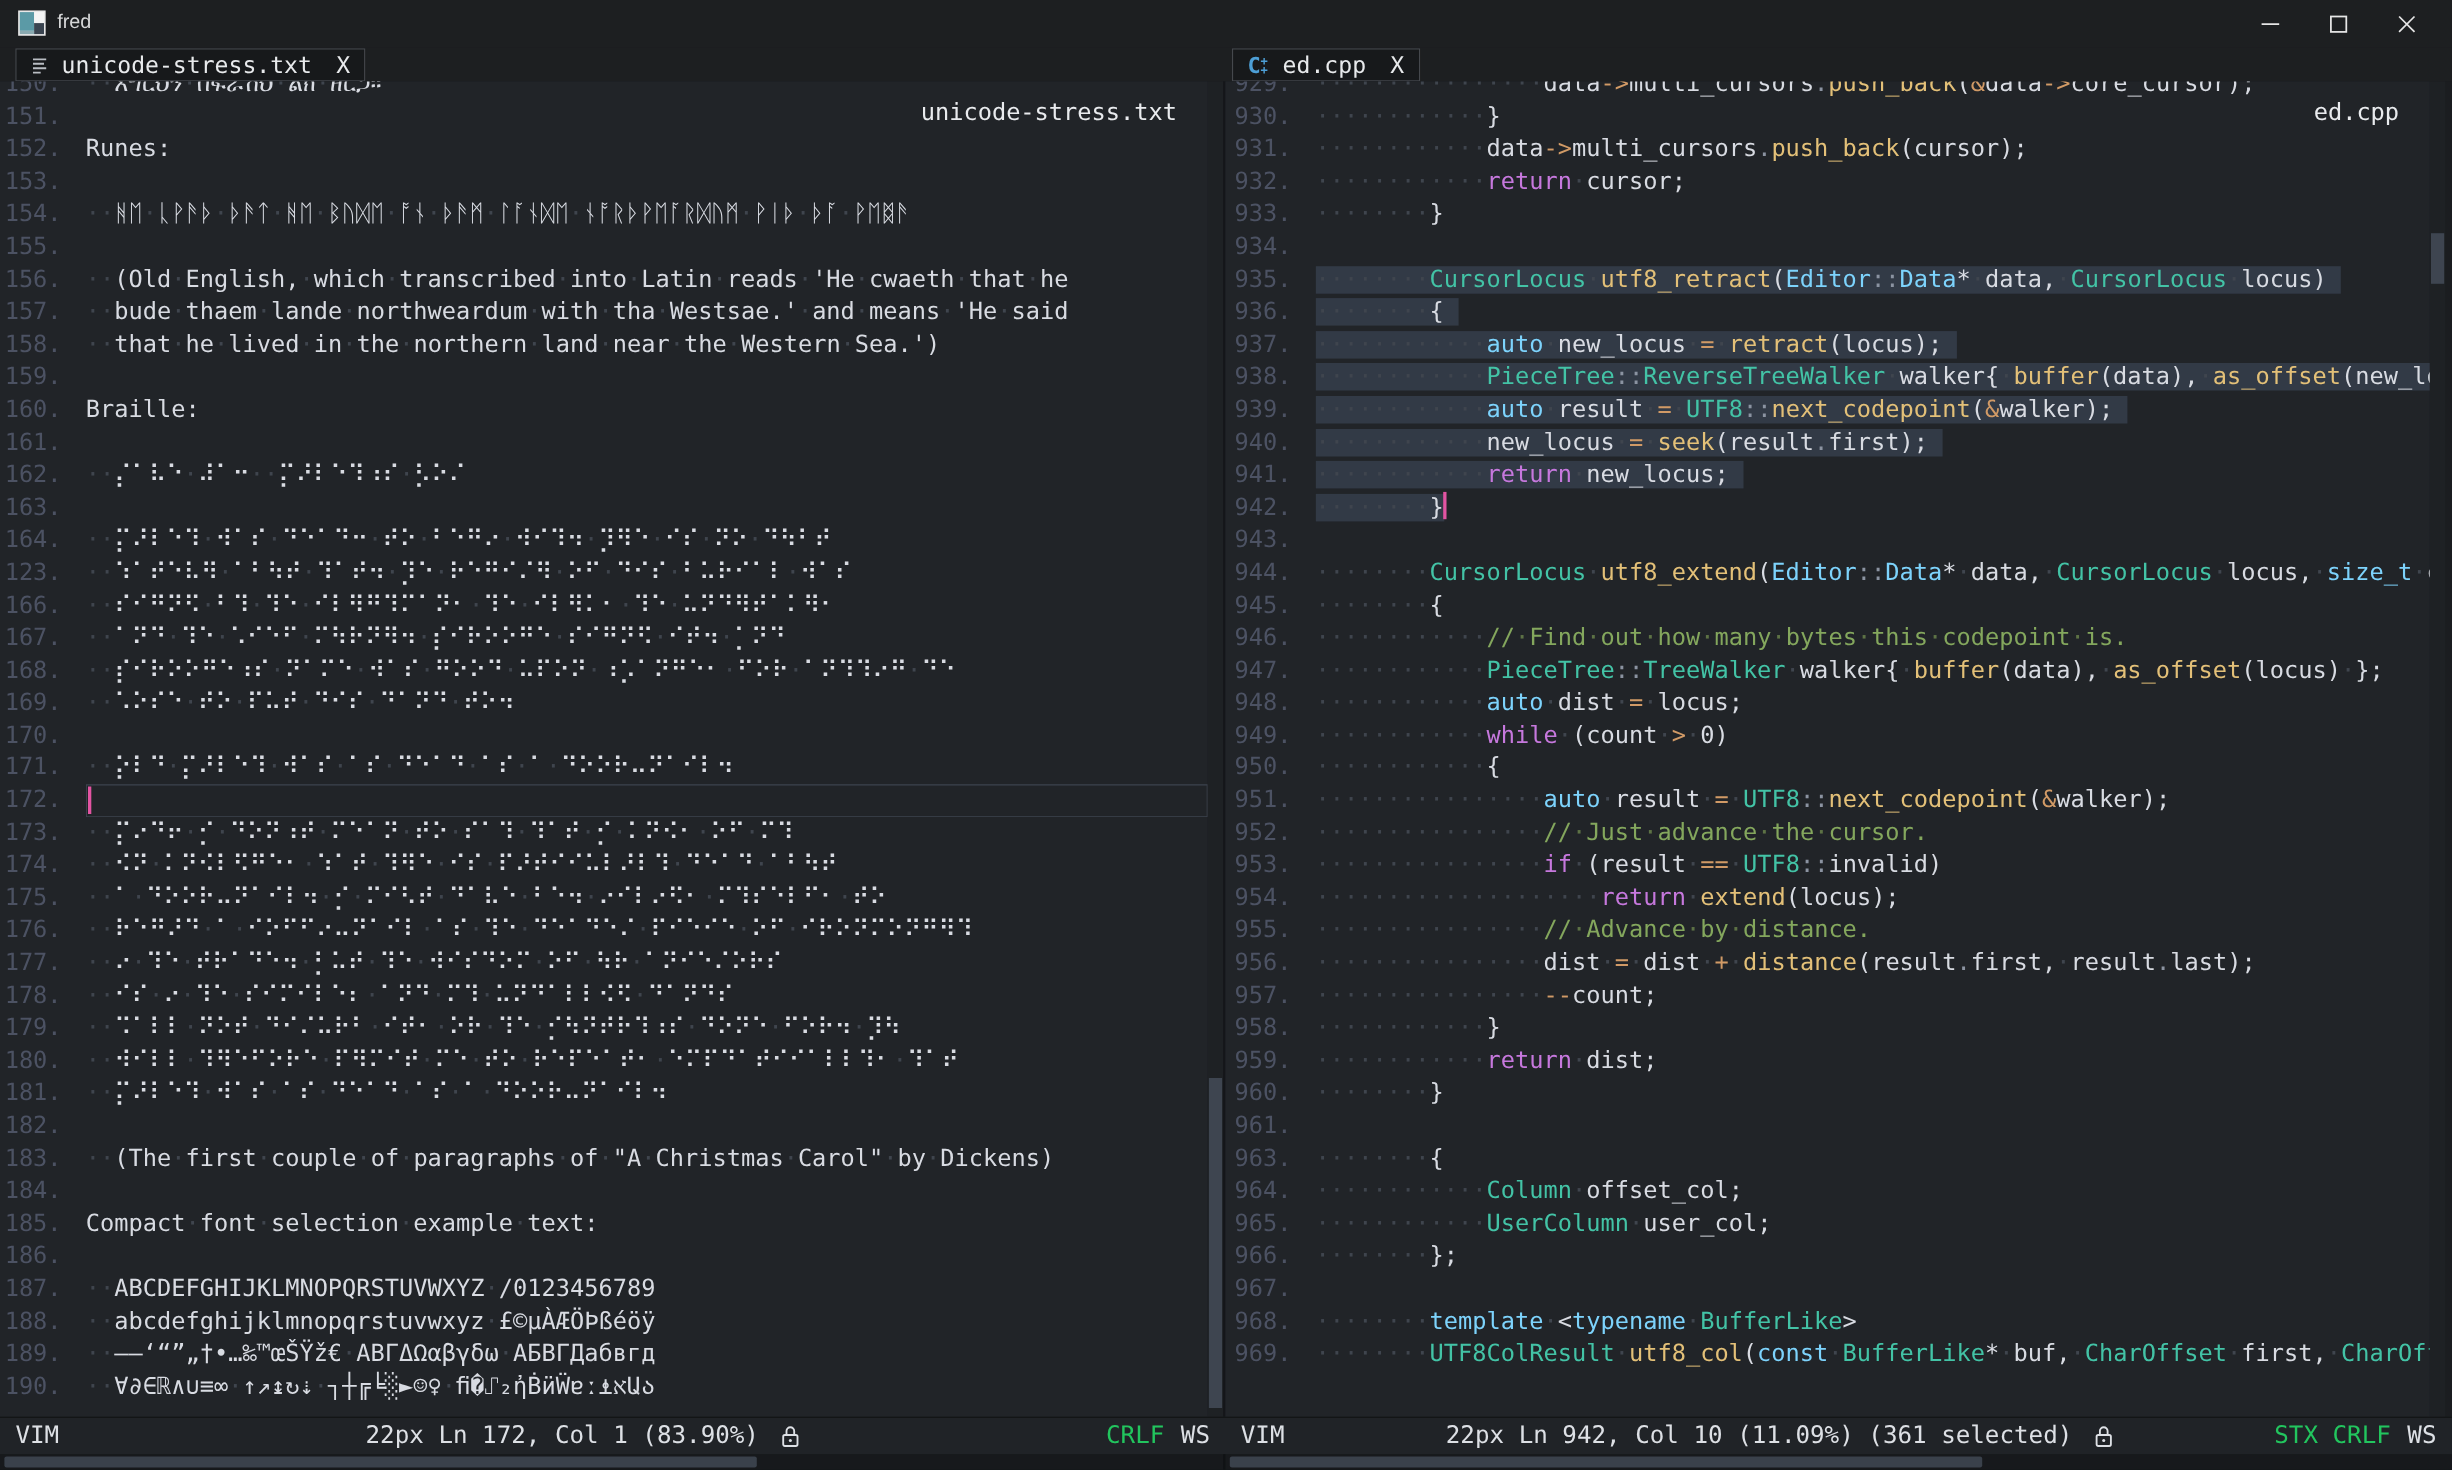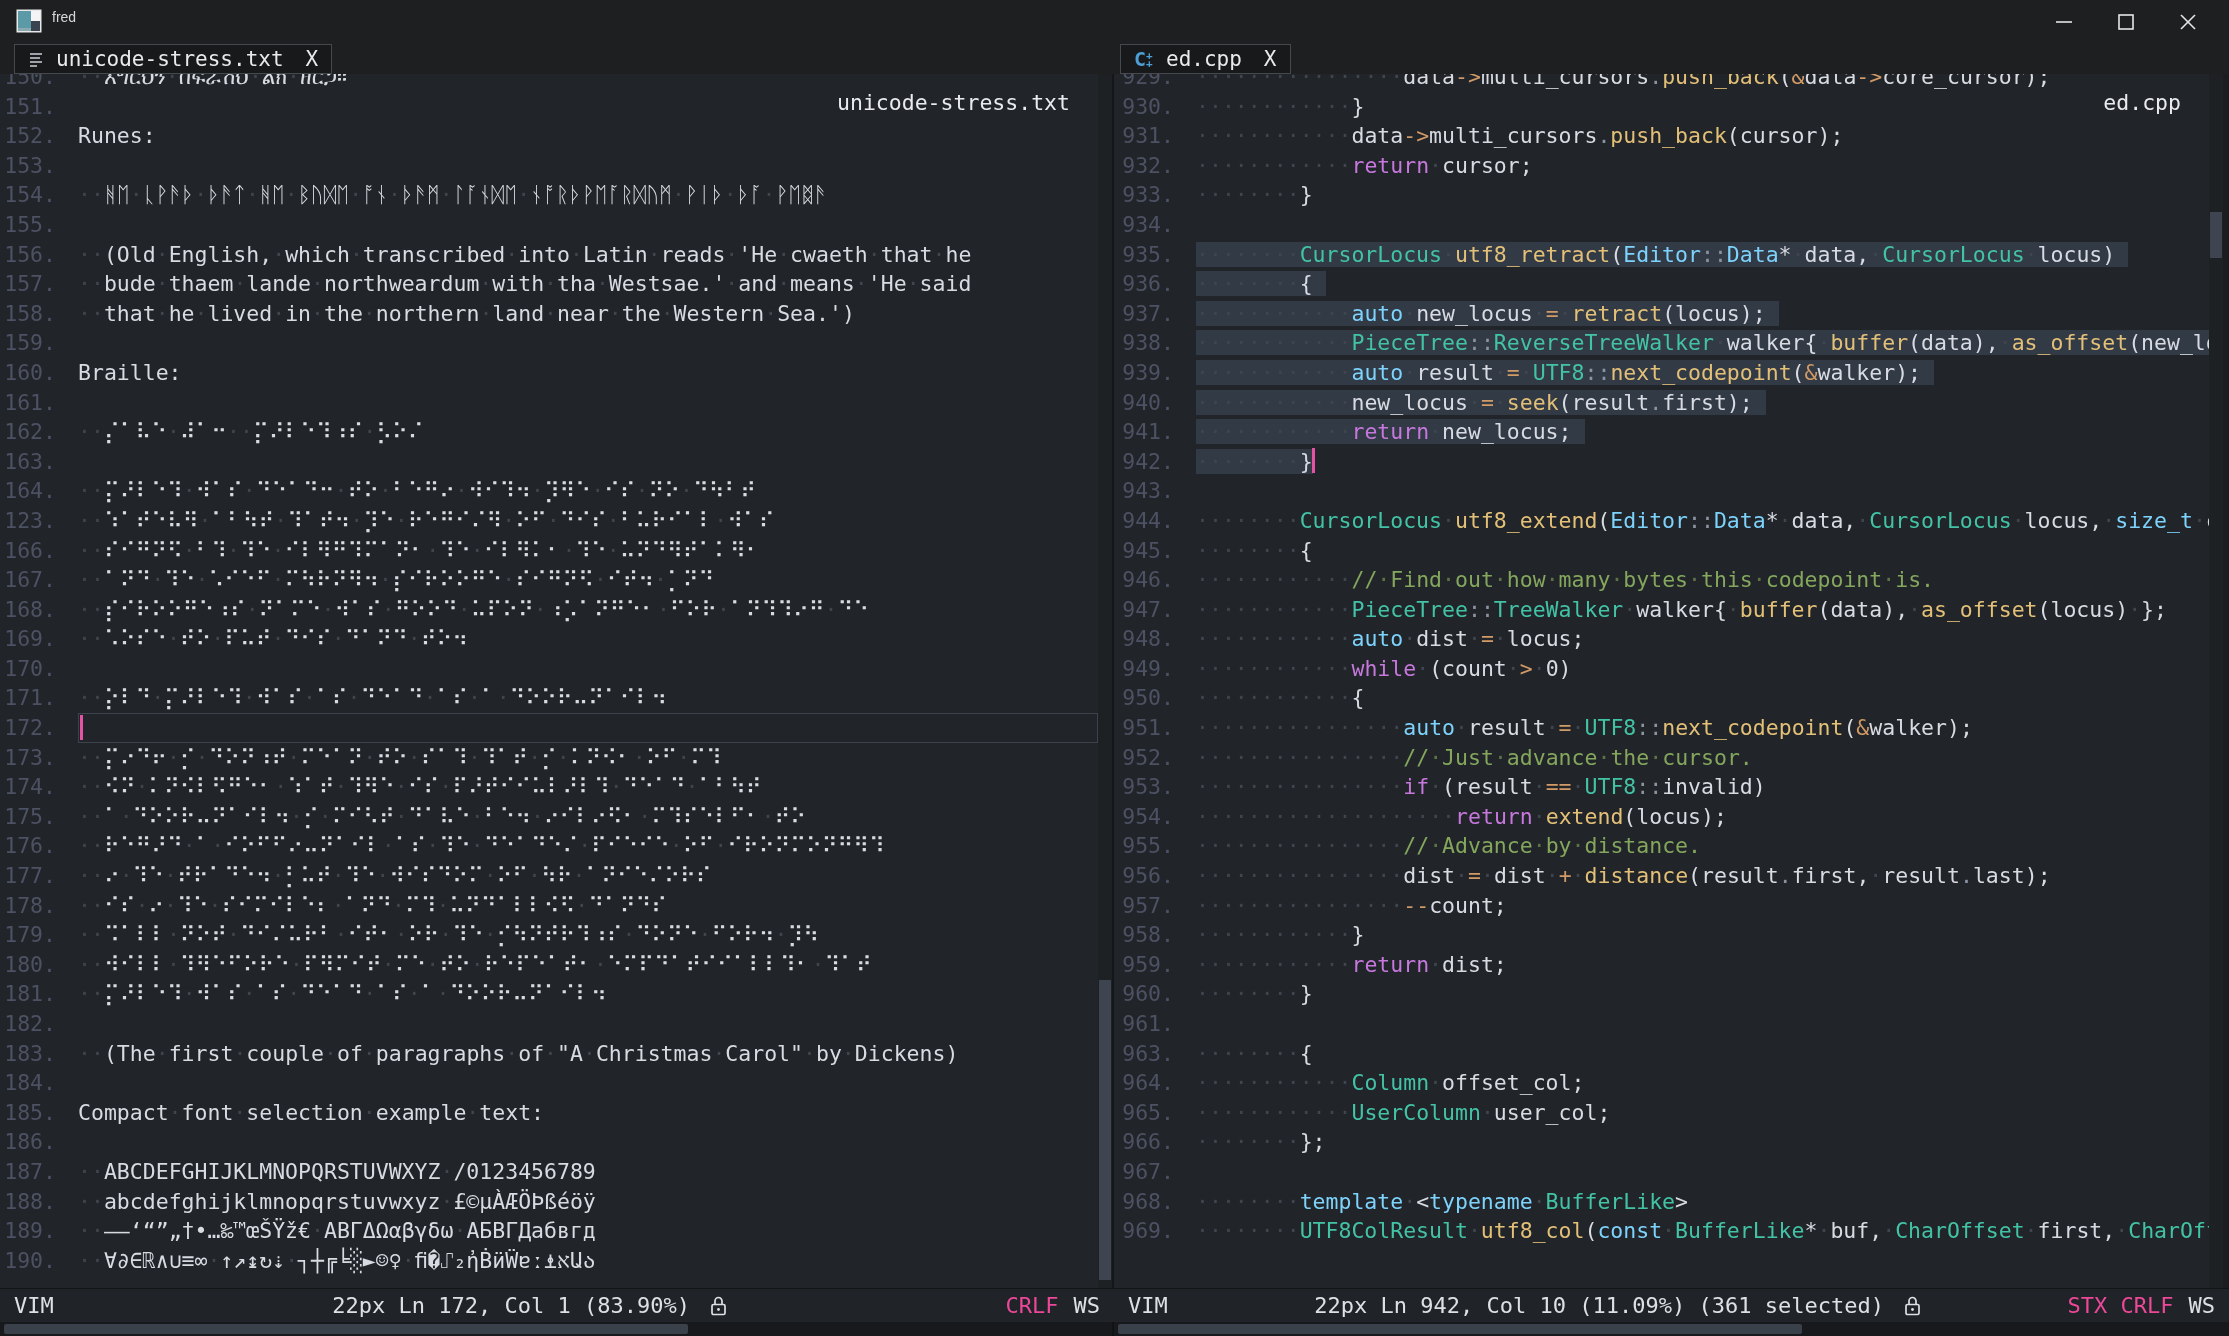--- a/index.html
+++ b/index.html
@@ -4,21 +4,21 @@
 <style>
   html,body{margin:0;padding:0;background:#101214;}
   body{width:2229px;height:1336px;overflow:hidden;position:relative;
        font-family:"DejaVu Sans Mono", monospace;}
   .window{position:absolute;inset:0;background:#1c1e20;}
 
   
   .titlebar{position:absolute;left:0;top:0;width:2229px;height:43px;background:#1d1f21;}
   .appicon{position:absolute;left:16px;top:9px;width:26px;height:24px;}
   .apptitle{position:absolute;left:52px;top:9px;font-family:"Liberation Sans",sans-serif;
-            font-size:14px;color:#d6d7d8;}
+            font-size:18px;color:#d6d7d8;}
   .wctrls{position:absolute;right:10px;top:0;height:43px;display:flex;}
   .wbtn{width:62px;height:43px;display:flex;align-items:center;justify-content:center;}
 
   
   .tabrow{position:absolute;left:0;top:43px;width:2229px;height:31px;background:#1d1f21;}
   .tab{position:absolute;top:1px;height:28px;border:1px solid #45484d;background:#17191b;
        display:flex;align-items:center;padding:0 13px;font-size:21px;color:#e8eaec;}
   .tab .ticon{margin-right:10px;display:flex;}
   .tab .tclose{margin-left:22px;color:#e8eaec;}
   .tab.lt{left:14px;}
@@ -57,21 +57,21 @@
   
   .statusrow{position:absolute;left:0;top:1288px;width:2229px;height:34px;background:#202327;
              border-top:1px solid #121416;box-sizing:border-box;}
   .status{position:absolute;top:0;height:33px;display:flex;align-items:center;
           padding:0 14px;box-sizing:border-box;font-size:22px;color:#dde0e5;}
   .status.ls{left:0;width:1114px;}
   .status.rs{left:1114px;width:1115px;}
   .st-info{margin-left:auto;}
   .st-lock{margin-left:20px;display:flex;}
   .st-eol{margin-left:auto;display:flex;}
-  .green{color:#ec4899;}
+  .green{color:#22c55e;}
   .st-ws{margin-left:15px;}
 
   
   .hscrollrow{position:absolute;left:0;top:1322px;width:2229px;height:14px;background:#17191c;}
   .hthumb{position:absolute;top:2px;height:10px;background:#3a414b;border-radius:2px;}
   .hthumb.lh{left:4px;width:684px;}
   .hthumb.rh{left:1118px;width:684px;}
   .hdiv{position:absolute;left:1112px;top:0;width:2px;height:14px;background:#101214;}
 </style>
 </head>

